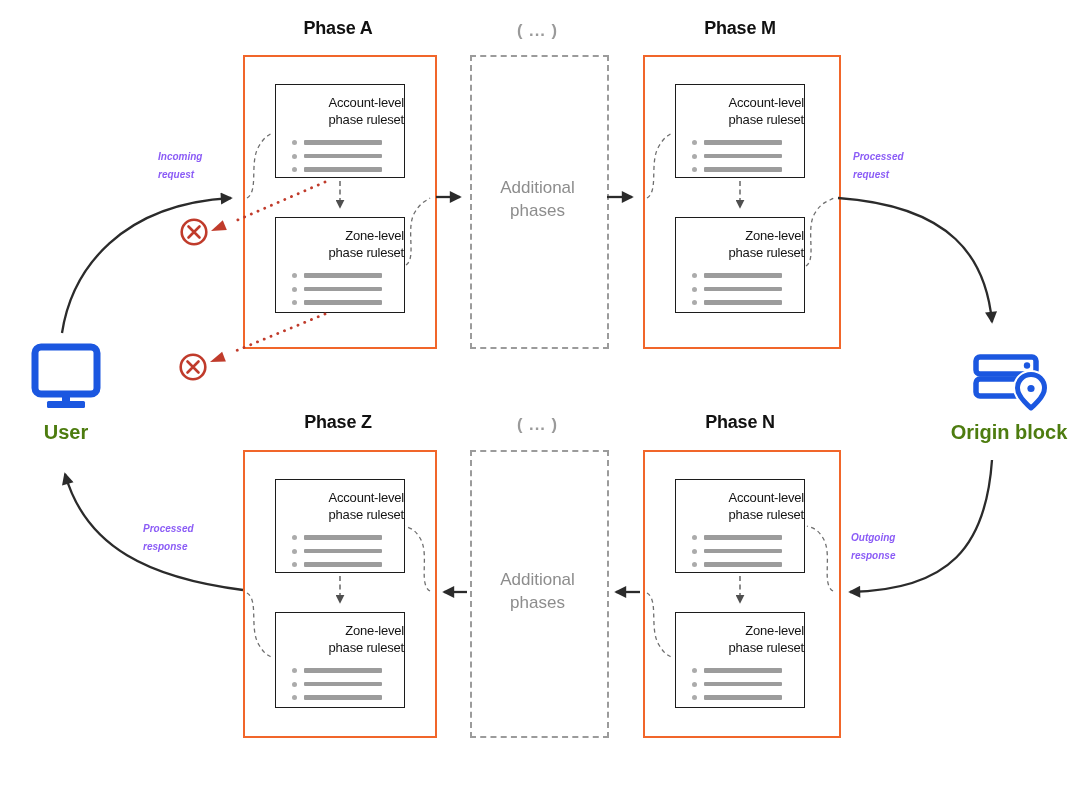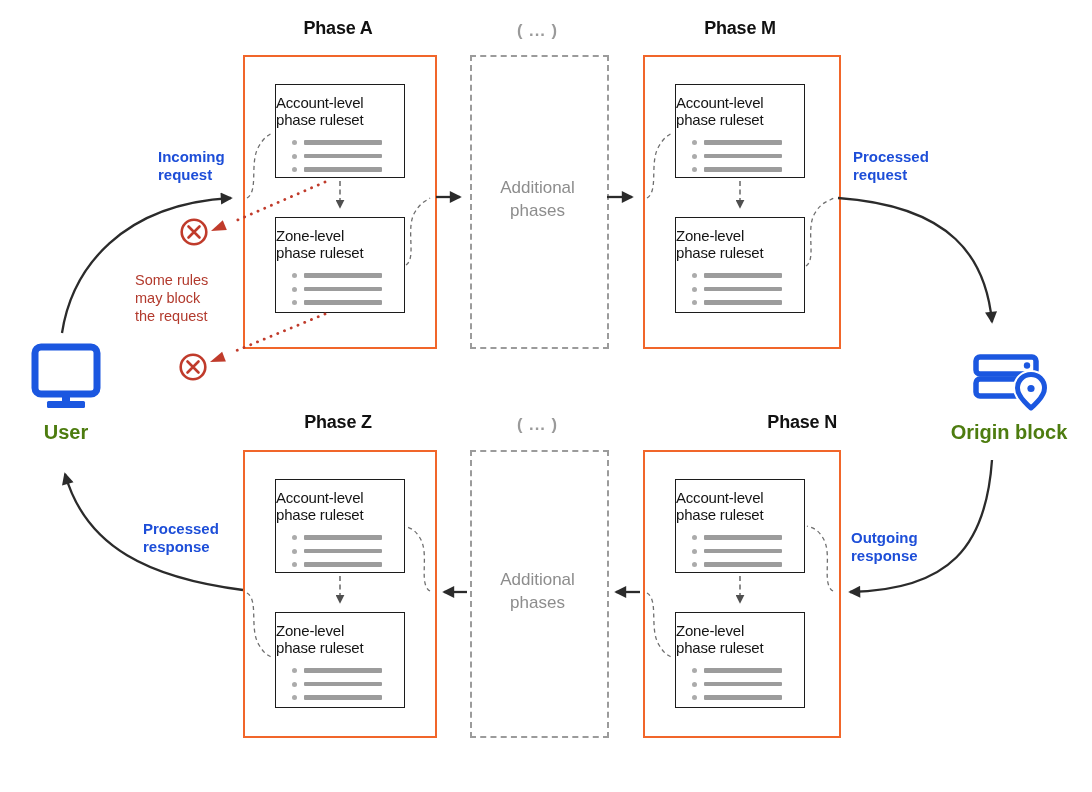--- a/index.html
+++ b/index.html
@@ -12,26 +12,26 @@
     position:relative;width:1092px;height:792px;background:#fff;overflow:hidden;
     font-family:"Liberation Sans", sans-serif;color:var(--ink);border-radius:19px;
   }
   .abs{position:absolute;}
   .phase-box{position:absolute;border:2.5px solid var(--orange);background:#fff;}
   .dashed-box{position:absolute;border:2px dashed var(--dash);background:#fff;}
   .phase-title{position:absolute;text-align:center;font-weight:bold;font-size:18px;letter-spacing:-0.2px;color:#111;}
   .ellipsis{position:absolute;text-align:center;font-weight:600;font-size:16.5px;color:#9A9A9A;letter-spacing:1px;}
   .add-label{position:absolute;text-align:center;font-size:17px;line-height:23px;color:#8D8D8D;}
   .card{position:absolute;left:30px;width:130px;border:1.5px solid #1c1c1c;background:#fff;box-sizing:border-box;}
-  .card-title{padding-top:9px;text-align:left;font-size:15px;line-height:17px;color:var(--ink);letter-spacing:-0.2px;}
+  .card-title{padding-top:9px;text-align:right;font-size:13px;line-height:17px;color:var(--ink);letter-spacing:-0.2px;}
   .rows{margin:12px 0 0 16px;}
   .rrow{display:flex;align-items:center;margin-bottom:8.5px;}
   .rdot{width:5px;height:5px;border-radius:50%;background:var(--dot);margin-right:7px;flex:none;}
   .rbar{width:78px;height:4.5px;background:var(--bar);border-radius:1px;}
-  .arrow-label{position:absolute;font-weight:bold;font-size:15px;line-height:17.5px;color:#1d4ed8;}
+  .arrow-label{position:absolute;font-weight:bold;font-size:10px;line-height:17.5px;color:#8b5cf6;font-style:italic;}
   .block-label{position:absolute;font-size:14.5px;line-height:18px;color:var(--red_text);}
   .node-label{position:absolute;text-align:center;font-weight:bold;font-size:20px;color:#4d7c0f;}
   svg.overlay{position:absolute;left:0;top:0;pointer-events:none;}
   .sb{stroke:var(--arrow);stroke-width:2.3;fill:none;}
   .fb{fill:var(--arrow);}
   .sq{stroke:var(--connector);stroke-width:1.3;fill:none;stroke-dasharray:4 3.5;}
   .vd{stroke:#4f4f4f;stroke-width:1.3;fill:none;stroke-dasharray:5 3.5;}
   .fg{fill:#4f4f4f;}
   .rd{stroke:var(--red);stroke-width:2.8;fill:none;stroke-dasharray:0.1 7.2;stroke-linecap:round;}
   .rc{stroke:var(--red);stroke-width:2.6;fill:#fff;}
@@ -41,21 +41,21 @@
 </head>
 <body>
 
 <div class="stage">
 
   <div class="phase-title" style="left:243px;top:18px;width:190px;">Phase A</div>
   <div class="ellipsis" style="left:470px;top:21px;width:135px;">( ... )</div>
   <div class="phase-title" style="left:243px;top:412px;width:190px;">Phase Z</div>
   <div class="phase-title" style="left:643px;top:18px;width:194px;">Phase M</div>
   <div class="ellipsis" style="left:470px;top:415px;width:135px;">( ... )</div>
-  <div class="phase-title" style="left:643px;top:412px;width:194px;text-align:right;">Phase N</div>
+  <div class="phase-title" style="left:643px;top:412px;width:194px;">Phase N</div>
 
   <div class="phase-box" style="left:243px;top:55px;width:190px;height:290px;">
     <div class="card" style="top:27px;height:94px;">
       <div class="card-title">
         <div>Account-level</div>
         <div>phase ruleset</div>
       </div>
       <div class="rows">
         <div class="rrow">
             <span class="rdot"></span>
@@ -331,19 +331,14 @@
     <div>request</div>
   </div>
   <div class="arrow-label" style="left:851px;top:521px;margin-top:8px;">
     <div>Outgoing</div>
     <div>response</div>
   </div>
   <div class="arrow-label" style="left:143px;top:520px;">
     <div>Processed</div>
     <div>response</div>
   </div>
-  <div class="block-label" style="left:135px;top:271px;">
-    <div>Some rules</div>
-    <div>may block</div>
-    <div>the request</div>
-  </div>
 
 </div>
 
 </body></html>

